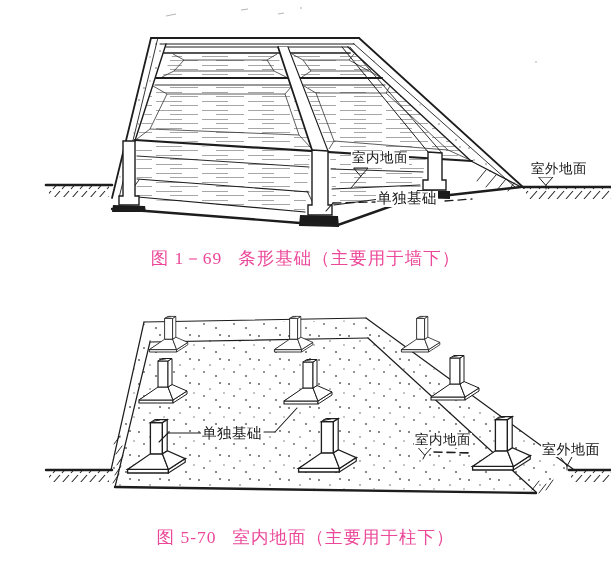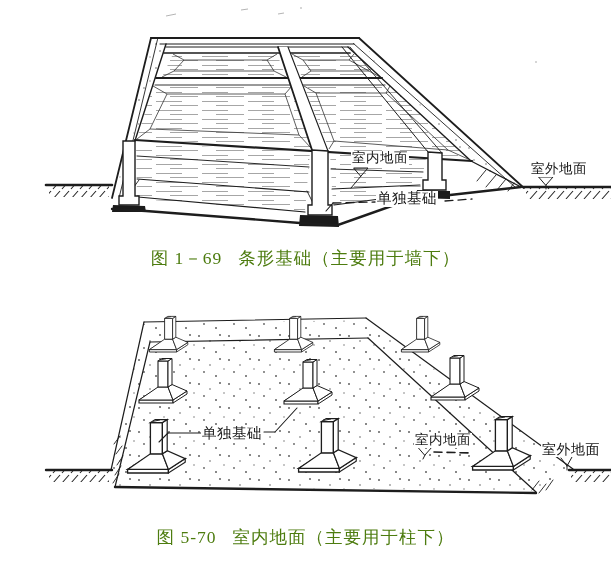--- a/index.html
+++ b/index.html
@@ -11,21 +11,21 @@
   .fig{position:absolute;left:16px;width:491px;}
   svg{display:block;}
   .lbl{
     position:absolute;background:#ffffff;padding:0 1px;
     line-height:1.08;white-space:nowrap;color:#161616;
     font-size:13.5px;letter-spacing:0.5px;
   }
   .lbl.big{font-size:14.5px;}
   .caption{
     position:absolute;left:0;width:611px;text-align:center;
-    font-size:17.5px;letter-spacing:1px;color:#4d7c0f;
+    font-size:17.5px;letter-spacing:1px;color:#ec4899;
   }
   .caption .num{margin-right:16px;}
 </style>
 </head>
 <body>
 
 <div class="fig" style="top:0;height:244px;">
   <svg viewBox="0 0 611 244" width="611" height="244">
     <defs>
       <pattern id="hatch" width="9" height="10" patternUnits="userSpaceOnUse">

